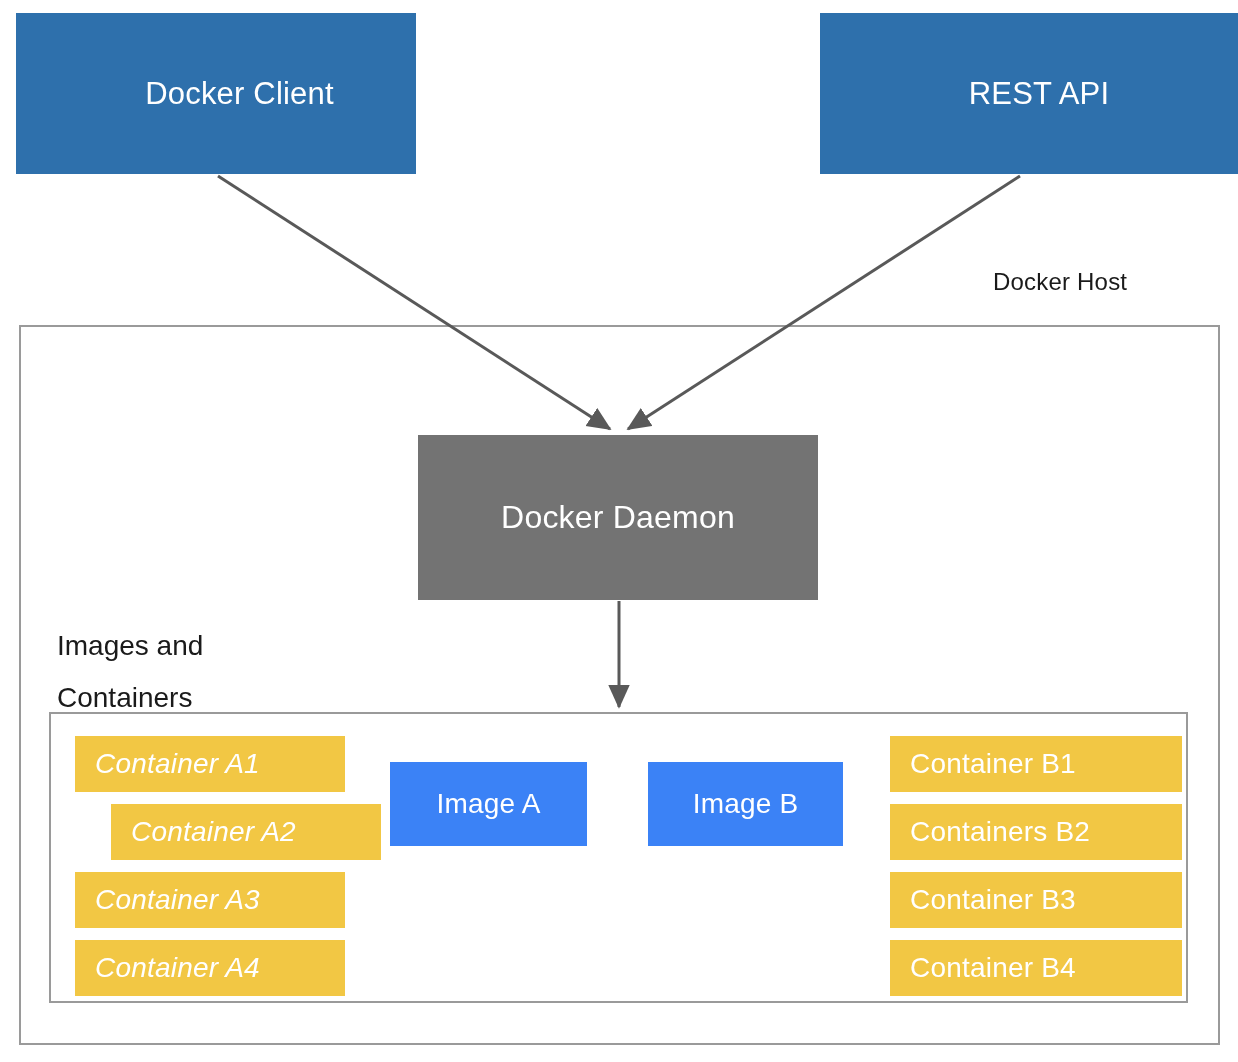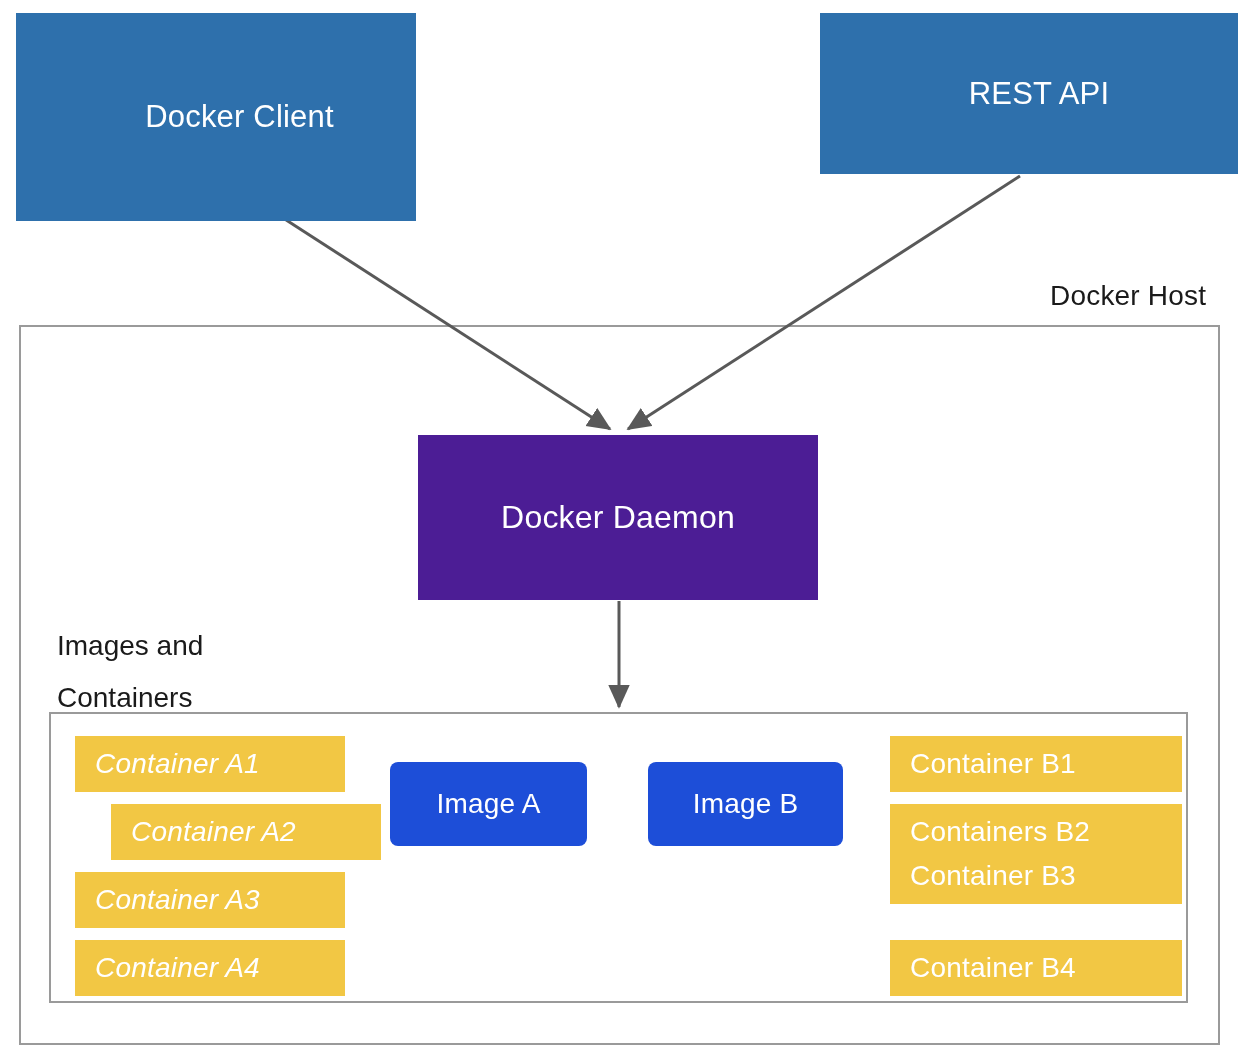--- a/index.html
+++ b/index.html
@@ -32,26 +32,26 @@
     user-select: none;
   }
 
   
   .node-blue {
     background: #2E70AC;
     color: #ffffff;
     font-size: 31px;
     letter-spacing: 0.2px;
   }
-  #node-docker-client { left: 16px;  top: 13px; width: 400px; height: 208px; padding-left: 47px; }
+  #node-docker-client { left: 16px;  top: 13px; width: 400px; height: 161px; padding-left: 47px; }
   #node-rest-api      { left: 820px; top: 13px; width: 438px; height: 161px; }
 
   
   .node-green {
-    background: #4c1d95;
+    background: #737373;
     color: #ffffff;
     font-size: 32px;
     letter-spacing: 0.2px;
   }
   #node-docker-daemon { left: 418px; top: 435px; width: 400px; height: 165px; }
 
   
   .node-yellow {
     background: #F2C744;
     color: #ffffff;
@@ -59,25 +59,24 @@
     justify-content: flex-start;
     padding-left: 20px;
     text-align: left;
     letter-spacing: 0.2px;
   }
   .col-a .node-yellow { left: 75px;  width: 270px; height: 56px; font-style: italic; }
   .col-b .node-yellow { left: 890px; width: 292px; height: 56px; }
 
   
   .node-pink {
-    background: #1d4ed8;
+    background: #3b82f6;
     color: #ffffff;
     font-size: 28px;
     letter-spacing: 0.2px;
-    border-radius: 8px;
   }
   #node-image-a { left: 390px; top: 762px; width: 197px; height: 84px; }
   #node-image-b { left: 648px; top: 762px; width: 195px; height: 84px; }
 
   
   .frame {
     position: absolute;
     box-sizing: border-box;
     border: 2px solid #9a9a9a;
     background: transparent;
@@ -89,25 +88,24 @@
     left: 49px; top: 712px; width: 1139px; height: 291px;
   }
 
   
   .label {
     position: absolute;
     color: #1a1a1a;
     user-select: none;
   }
   #label-docker-host {
-    left: 1050px; top: 268px;
-    font-size: 28px;
+    left: 993px; top: 268px;
+    font-size: 24px;
     letter-spacing: 0.2px;
     white-space: nowrap;
-    margin-top: 12px;
   }
   #label-images-containers {
     left: 57px; top: 620px;
     font-size: 28px;
     line-height: 52px;
     white-space: pre-line;
   }
 
   
   #arrow-layer {
@@ -169,21 +167,21 @@
     </div>
   </div>
 
   <div class="col-b">
     <div class="node node-yellow" style="top:736px;">
       <span>Container B1</span>
     </div>
     <div class="node node-yellow" style="top:804px;">
       <span>Containers B2</span>
     </div>
-    <div class="node node-yellow" style="top:848px;">
+    <div class="node node-yellow" style="top:872px;">
       <span>Container B3</span>
     </div>
     <div class="node node-yellow" style="top:940px;">
       <span>Container B4</span>
     </div>
   </div>
 
   <div class="node node-pink" id="node-image-a">
     <span>Image A</span>
   </div>

